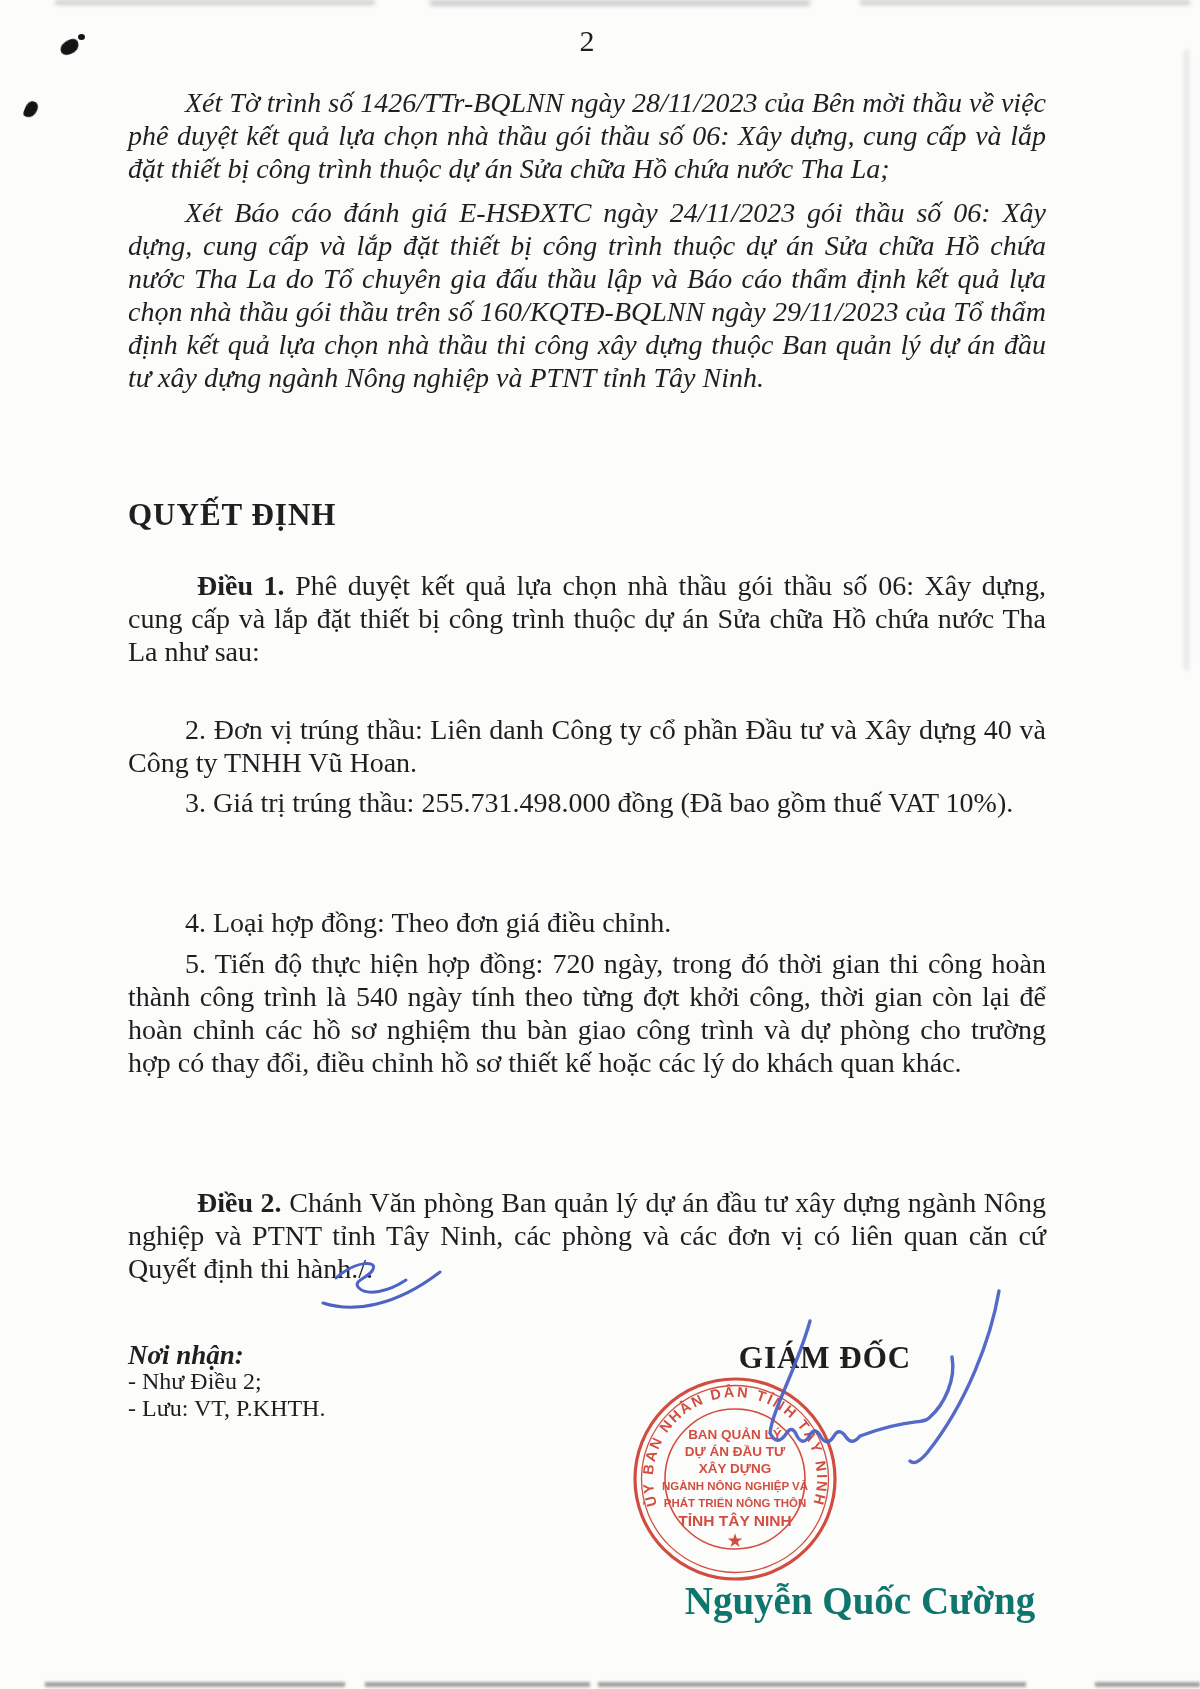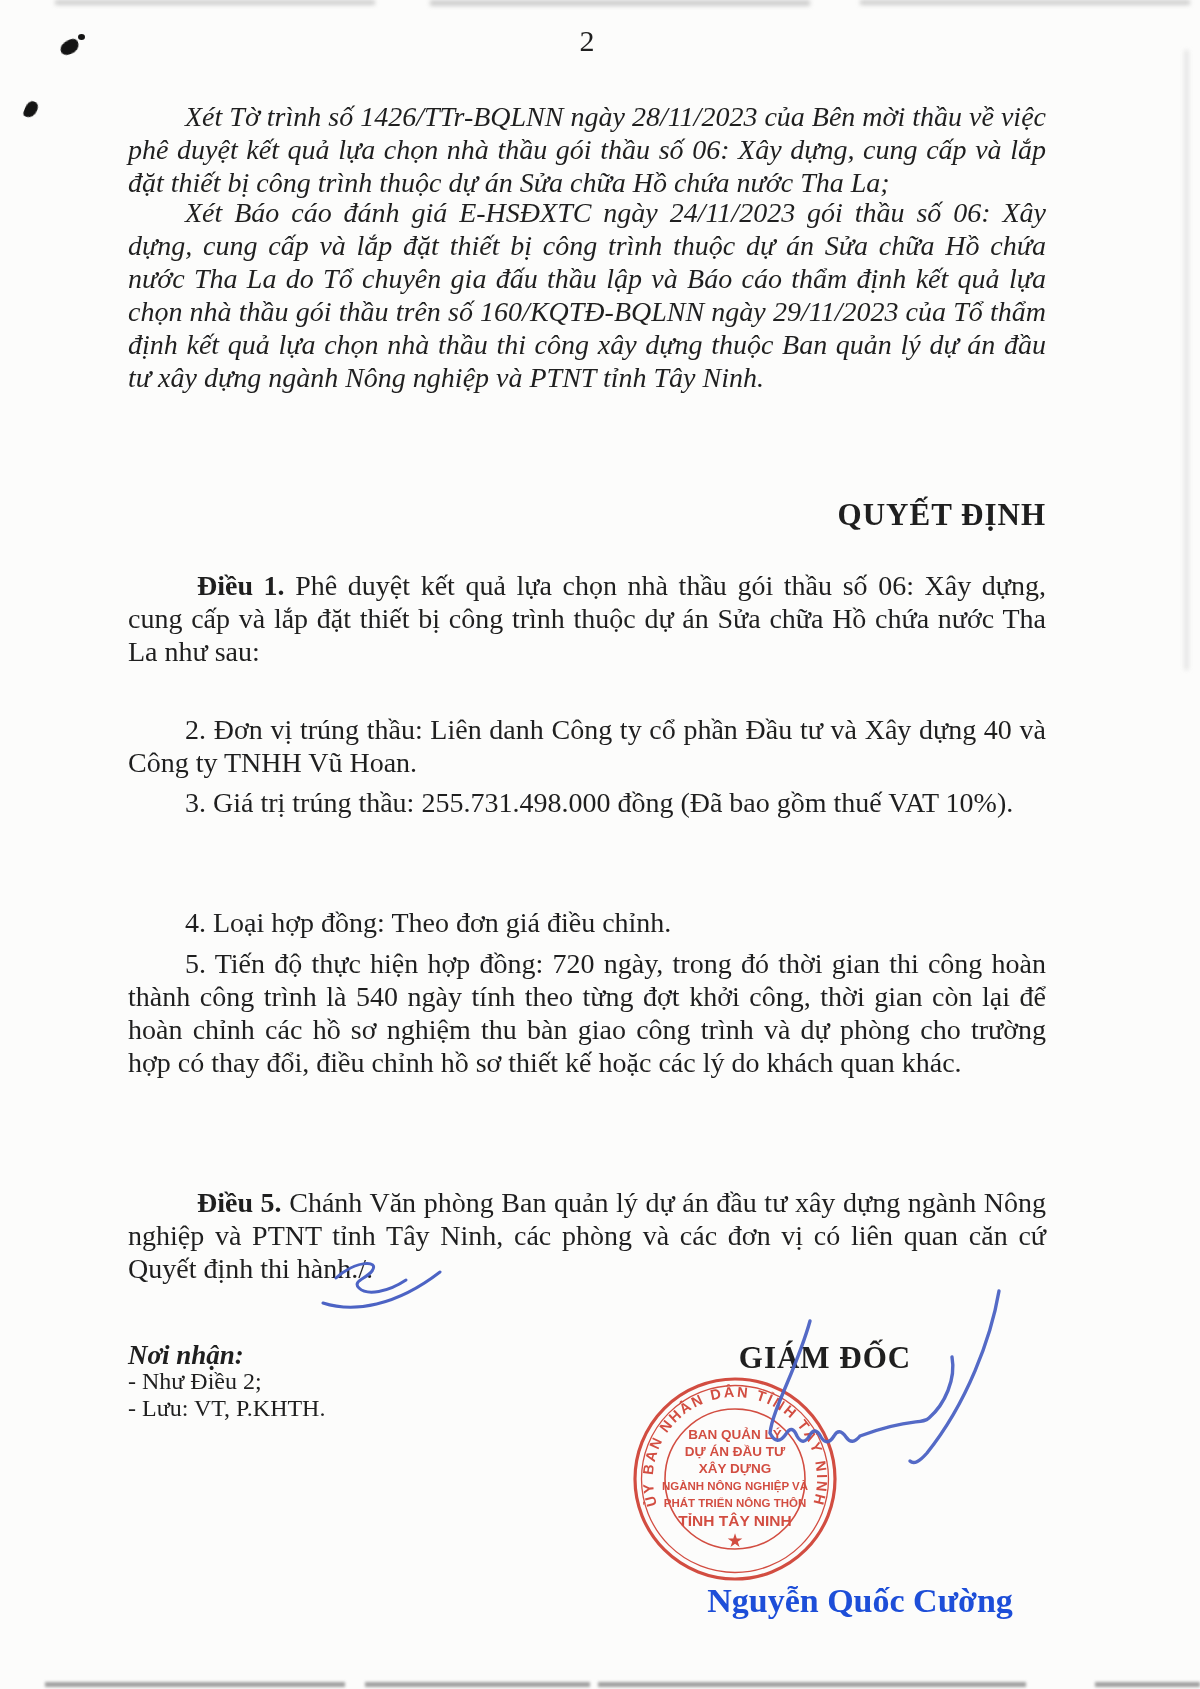--- a/index.html
+++ b/index.html
@@ -5,28 +5,28 @@
   html,body{margin:0;padding:0;background:#e9e9e9;}
   .page{
     position:relative;width:1200px;height:1689px;background:#fcfcfb;overflow:hidden;
     font-family:"Liberation Serif","DejaVu Serif",serif;color:#1f1f1f;margin:0 auto;
   }
   .blk{position:absolute;left:128px;width:918px;font-size:28px;line-height:33px;text-align:justify;}
   .ind{text-indent:57px;}
   .it{font-style:italic;}
   .b{font-weight:bold;margin-left:12px;}
   .pageno{position:absolute;top:24px;left:0;width:1174px;text-align:center;font-size:30px;line-height:34px;}
-  .heading{position:absolute;top:497px;left:128px;width:918px;text-align:right;
+  .heading{position:absolute;top:497px;left:128px;width:918px;text-align:left;
            font-size:31px;line-height:36px;font-weight:bold;letter-spacing:1px;}
   .recip-label{position:absolute;left:128px;top:1341px;font-size:27px;line-height:28px;font-weight:bold;font-style:italic;}
   .recip-line{position:absolute;left:128px;font-size:24px;line-height:27px;}
   .signer-title{position:absolute;left:620px;top:1341px;width:410px;text-align:center;
                 font-size:31px;line-height:33px;font-weight:bold;letter-spacing:1px;}
   .signer-name{position:absolute;left:660px;top:1585px;width:400px;text-align:center;
-               font-size:34px;line-height:32px;font-weight:bold;color:#1d4ed8;}
+               font-size:39px;line-height:32px;font-weight:bold;color:#0f766e;}
   .stamp-svg{position:absolute;left:615px;top:1359px;}
   .stamp-svg text{font-family:"Liberation Sans","DejaVu Sans",sans-serif;font-weight:700;fill:#cf3f32;}
   .sig-svg{position:absolute;left:715px;top:1283px;}
   .initial-svg{position:absolute;left:320px;top:1256px;}
   .speck{position:absolute;background:#141414;filter:blur(.4px);}
   .speck1{left:60px;top:40px;width:19px;height:14px;border-radius:65% 35% 60% 40%;transform:rotate(-18deg);}
   .speck1b{left:78px;top:34px;width:7px;height:6px;border-radius:50%;}
   .speck2{left:25px;top:101px;width:12px;height:17px;border-radius:55% 45% 70% 30%;transform:rotate(22deg);}
   .smudge{position:absolute;background:#a8a8a8;filter:blur(2px);opacity:.55;}
   .tsm1{left:55px;top:0;width:320px;height:5px;}
@@ -51,33 +51,33 @@
   <div class="speck speck1b"></div>
   <div class="speck speck2"></div>
   <div class="fold"></div>
   <div class="bseg b1"></div>
   <div class="bseg b2"></div>
   <div class="bseg b3"></div>
   <div class="bseg b4"></div>
 
   <div class="pageno">2</div>
 
-  <div class="blk ind it" style="top:100px">Xét Tờ trình số 1426/TTr-BQLNN ngày 28/11/2023 của Bên mời thầu về việc phê duyệt kết quả lựa chọn nhà thầu gói thầu số 06: Xây dựng, cung cấp và lắp đặt thiết bị công trình thuộc dự án Sửa chữa Hồ chứa nước Tha La;</div>
+  <div class="blk ind it" style="top:86px">Xét Tờ trình số 1426/TTr-BQLNN ngày 28/11/2023 của Bên mời thầu về việc phê duyệt kết quả lựa chọn nhà thầu gói thầu số 06: Xây dựng, cung cấp và lắp đặt thiết bị công trình thuộc dự án Sửa chữa Hồ chứa nước Tha La;</div>
   <div class="blk ind it" style="top:196px">Xét Báo cáo đánh giá E-HSĐXTC ngày 24/11/2023 gói thầu số 06: Xây dựng, cung cấp và lắp đặt thiết bị công trình thuộc dự án Sửa chữa Hồ chứa nước Tha La do Tổ chuyên gia đấu thầu lập và Báo cáo thẩm định kết quả lựa chọn nhà thầu gói thầu trên số 160/KQTĐ-BQLNN ngày 29/11/2023 của Tổ thẩm định kết quả lựa chọn nhà thầu thi công xây dựng thuộc Ban quản lý dự án đầu tư xây dựng ngành Nông nghiệp và PTNT tỉnh Tây Ninh.</div>
 
   <div class="heading">QUYẾT ĐỊNH</div>
 
   <div class="blk ind" style="top:569px"><span class="b">Điều 1.</span><span> Phê duyệt kết quả lựa chọn nhà thầu gói thầu số 06: Xây dựng, cung cấp và lắp đặt thiết bị công trình thuộc dự án Sửa chữa Hồ chứa nước Tha La như sau:</span></div>
 
   <div class="blk ind" style="top:713px">2. Đơn vị trúng thầu: Liên danh Công ty cổ phần Đầu tư và Xây dựng 40 và Công ty TNHH Vũ Hoan.</div>
   <div class="blk ind" style="top:786px">3. Giá trị trúng thầu: 255.731.498.000 đồng (Đã bao gồm thuế VAT 10%).</div>
   <div class="blk ind" style="top:906px">4. Loại hợp đồng: Theo đơn giá điều chỉnh.</div>
   <div class="blk ind" style="top:947px">5. Tiến độ thực hiện hợp đồng: 720 ngày, trong đó thời gian thi công hoàn thành công trình là 540 ngày tính theo từng đợt khởi công, thời gian còn lại để hoàn chỉnh các hồ sơ nghiệm thu bàn giao công trình và dự phòng cho trường hợp có thay đổi, điều chỉnh hồ sơ thiết kế hoặc các lý do khách quan khác.</div>
 
-  <div class="blk ind" style="top:1186px"><span class="b">Điều 5.</span><span> Chánh Văn phòng Ban quản lý dự án đầu tư xây dựng ngành Nông nghiệp và PTNT tỉnh Tây Ninh, các phòng và các đơn vị có liên quan căn cứ Quyết định thi hành./.</span></div>
+  <div class="blk ind" style="top:1186px"><span class="b">Điều 2.</span><span> Chánh Văn phòng Ban quản lý dự án đầu tư xây dựng ngành Nông nghiệp và PTNT tỉnh Tây Ninh, các phòng và các đơn vị có liên quan căn cứ Quyết định thi hành./.</span></div>
 
   <svg class="initial-svg" width="125" height="55" viewBox="0 0 125 55">
     <g fill="none" stroke="#4c63c4" stroke-width="3" stroke-linecap="round">
       <path d="M 16 22 C 36 4, 60 4, 52 15 C 46 23, 32 25, 39 32 C 47 40, 68 36, 86 24"></path>
       <path d="M 3 47 C 34 57, 76 50, 120 16"></path>
     </g>
   </svg>
 
   <div class="recip-label">Nơi nhận:</div>
   <div class="recip-line" style="top:1368px">- Như Điều 2;</div>

